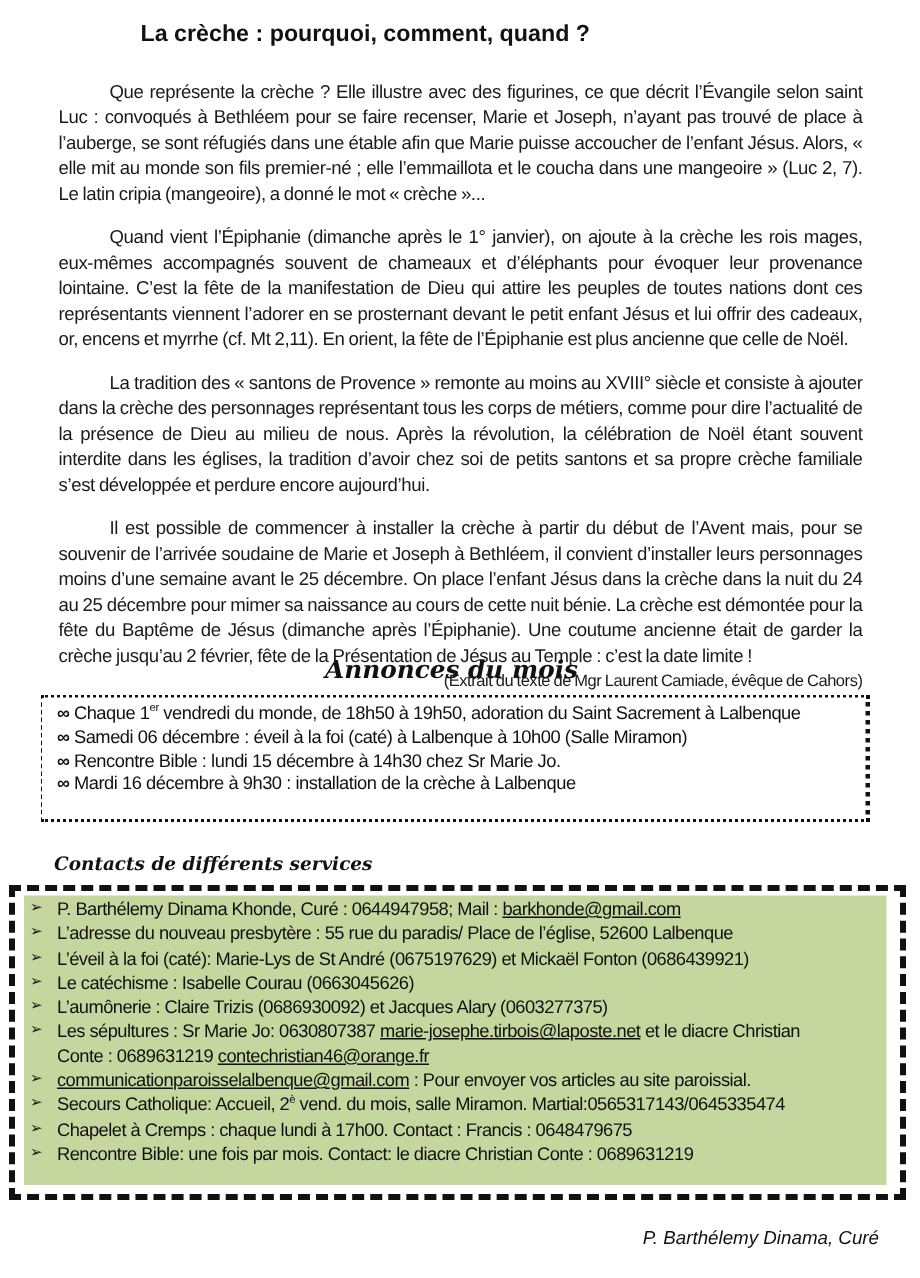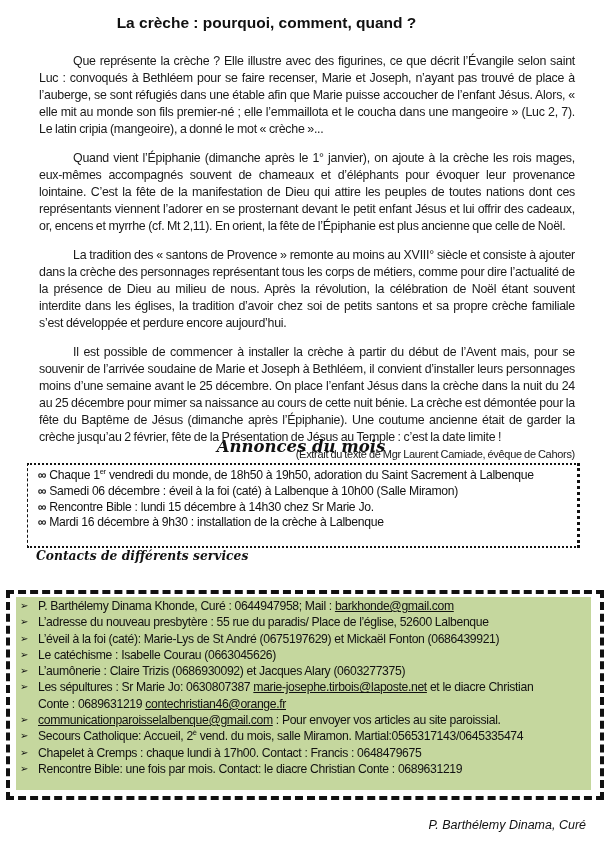--- a/index.html
+++ b/index.html
@@ -1,21 +1,21 @@
 <!DOCTYPE html>
 <html><head>
 <meta charset="utf-8">
 <style>
   html, body { margin: 0; padding: 0; background: #ffffff; }
   body { width: 613px; height: 852px; position: relative; overflow: hidden; color: #111; }
   .page { position: absolute; left: 0; top: 0; width: 613px; height: 852px; }
 
   .title {
     position: absolute; left: 0; top: 14px; width: 487px; text-align: center;
-    font-family: "Liberation Sans", sans-serif; font-weight: bold; font-size: 15.5px; color: #111; padding-left: 23px;
+    font-family: "Liberation Sans", sans-serif; font-weight: bold; font-size: 15.5px; color: #111;
   }
   .article {
     position: absolute; left: 27px; top: 41px; width: 560px;
     font-family: "Liberation Sans", sans-serif; font-size: 12.4px; line-height: 17px;
     text-align: justify; color: #1a1a1a; letter-spacing: -0.25px; word-spacing: -0.5px;
   }
   .article p { margin: 12px; text-indent: 34px; }
   .source { font-size: 11px; float: right; letter-spacing: -0.3px; }
 
   .annonces-title {
@@ -28,21 +28,21 @@
     border-right: 3px dotted #111; box-sizing: border-box; padding: 3px 0 0 10px;
   }
   .annonce {
     font-family: "Liberation Sans", sans-serif; font-size: 12.2px; line-height: 15.8px; color: #111;
     letter-spacing: -0.3px; white-space: nowrap;
   }
   .annonce .inf { font-size: 12px; font-weight: bold; margin-right: 3px; }
   sup { font-size: 7.5px; vertical-align: 5px; line-height: 0; }
 
   .contacts-title {
-    position: absolute; left: 36px; top: 548px;
+    position: absolute; left: 36px; top: 568px;
     font-family: "DejaVu Serif", serif; font-weight: bold; font-style: italic; font-size: 12.3px; color: #111;
   }
   .contacts-frame {
     position: absolute; left: 6px; top: 590px; width: 598px; height: 210px;
     border: 4px dashed #111; box-sizing: border-box;
   }
   .contacts-panel {
     position: absolute; left: 16px; top: 597px; width: 575px; height: 193px;
     background: #c5d79e; box-sizing: border-box; padding: 1px 0 0 4px;
   }

